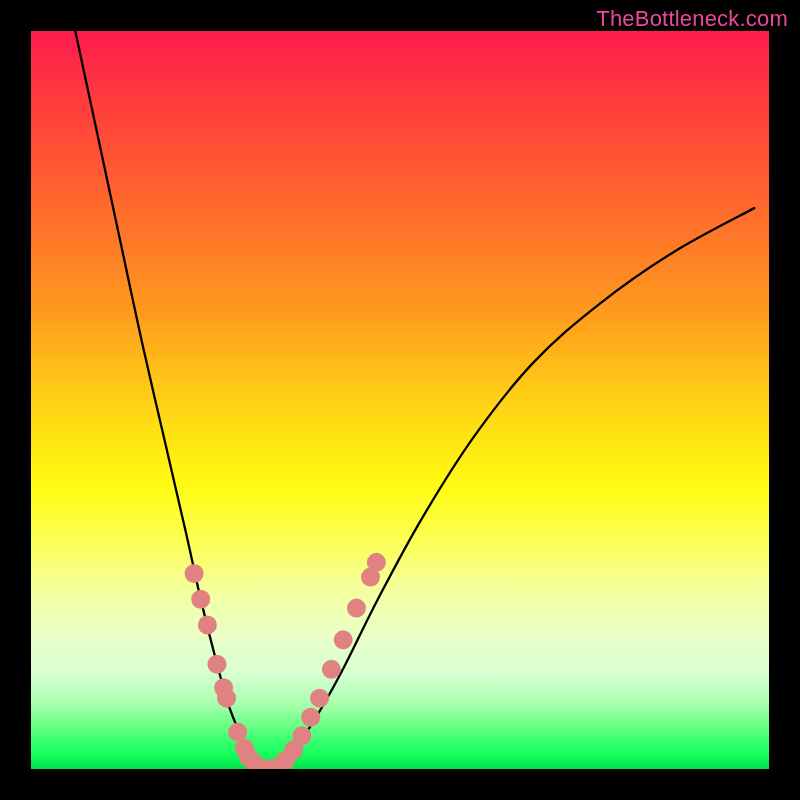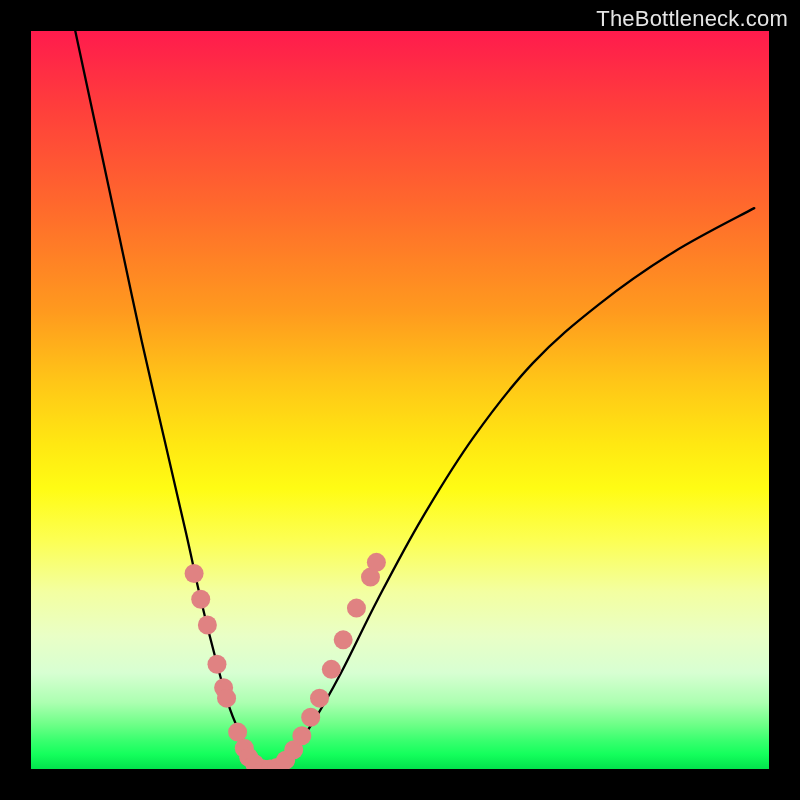--- a/index.html
+++ b/index.html
@@ -7,21 +7,21 @@
     width: 800px;
     height: 800px;
     background: #000;
     position: relative;
     font-family: Arial, Helvetica, sans-serif;
   }
   .watermark {
     position: absolute;
     top: 6px;
     right: 12px;
-    color: #e5e5e5;
+    color: #ec4899;
     font-size: 22px;
     font-weight: 500;
     z-index: 10;
     letter-spacing: 0.2px;
   }
   .plot-area {
     position: absolute;
     top: 31px;
     left: 31px;
     width: 738px;

